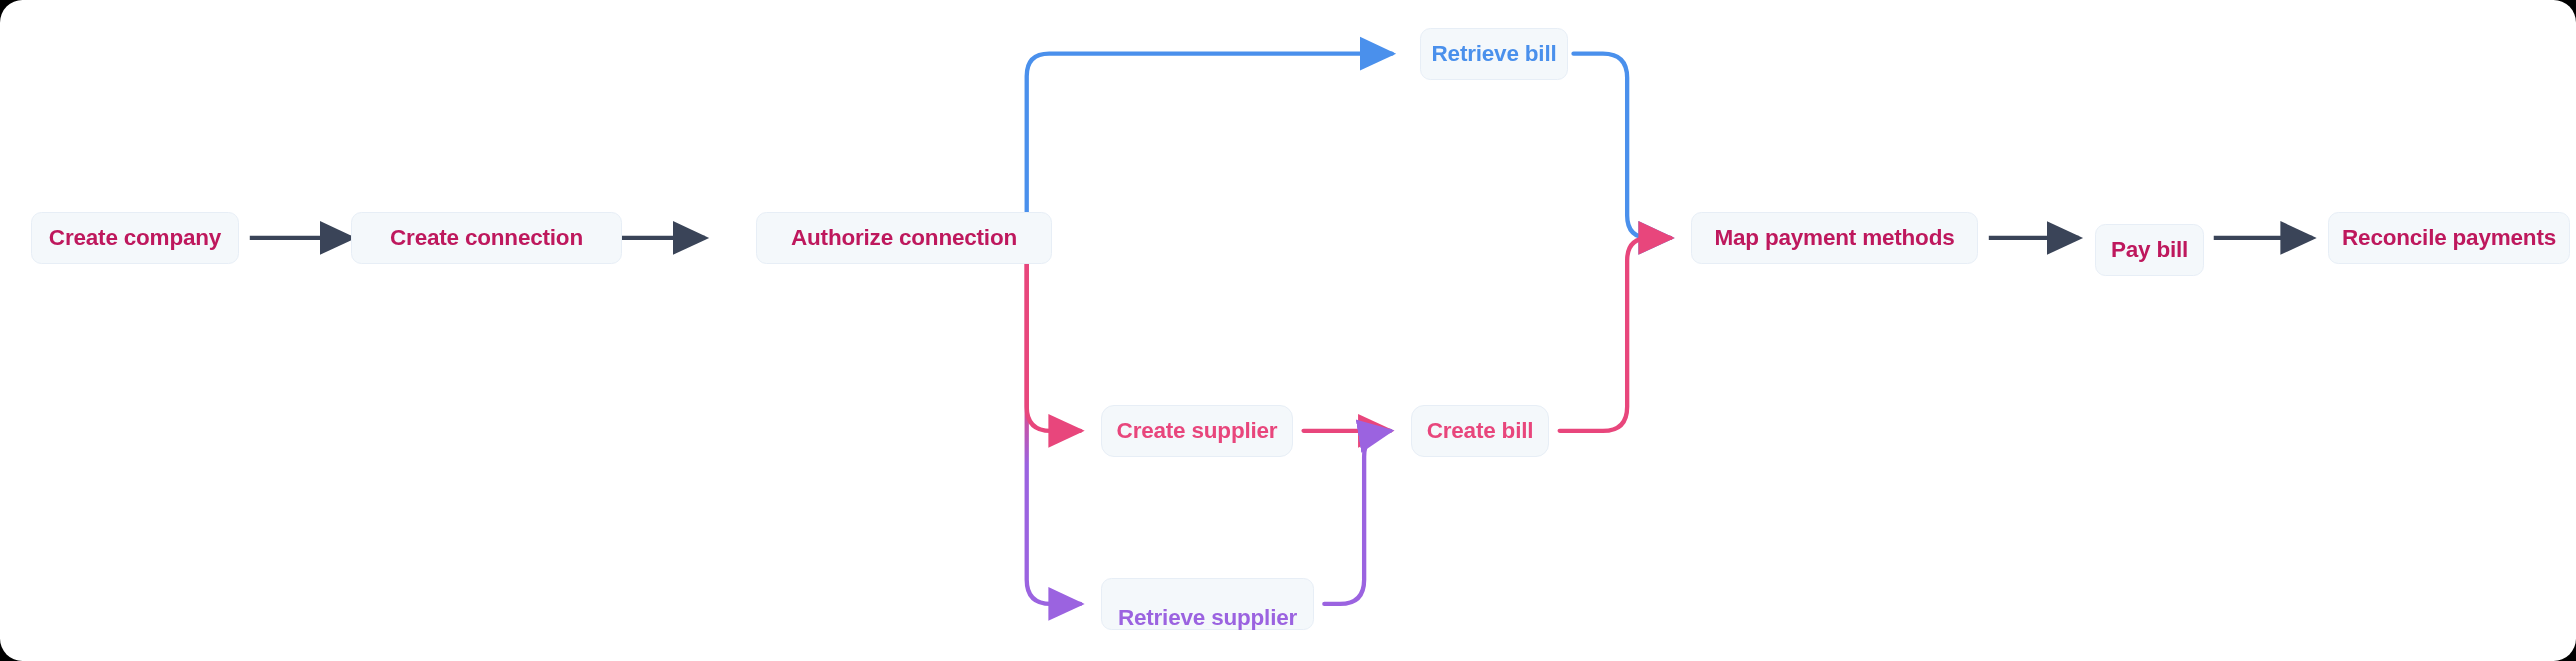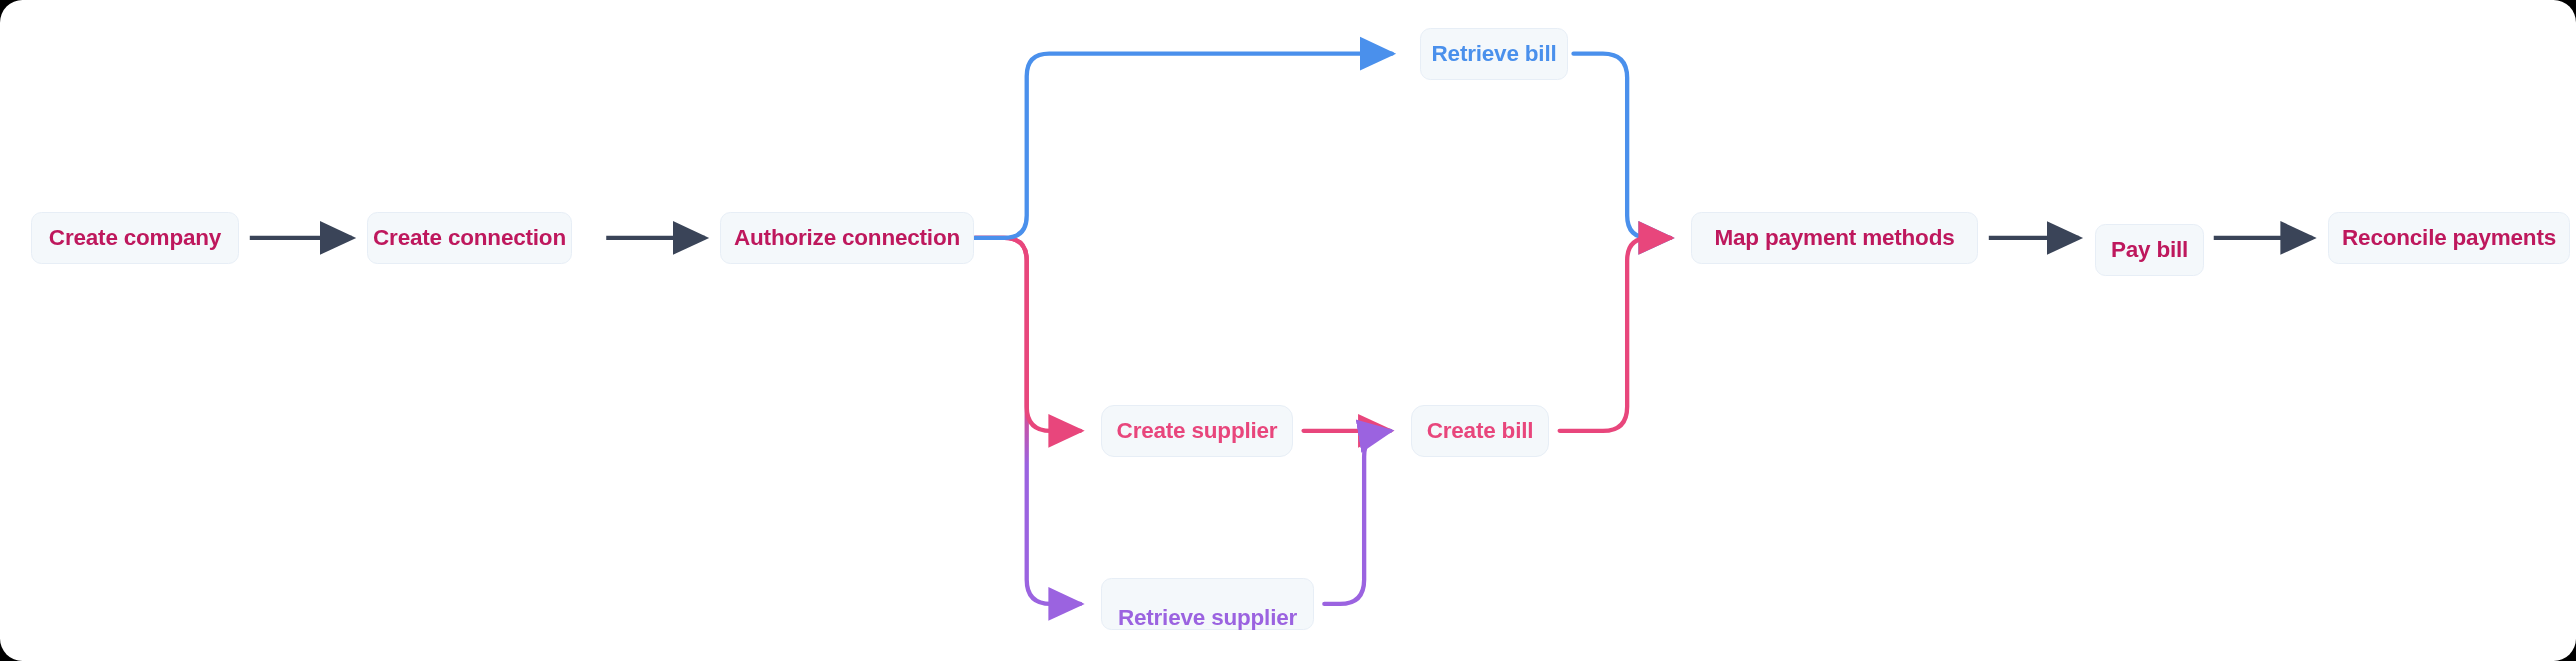--- a/index.html
+++ b/index.html
@@ -104,25 +104,25 @@
 
     <path d="M 1818 62 L 1852 62 Q 1880 62 1880 90 L 1880 249 Q 1880 275 1906 275 L 1930 275" fill="none" stroke="#4a90ec" stroke-width="5" stroke-linecap="round" marker-end="url(#ah-blue)"></path>
 
     <path d="M 1802 498 L 1852 498 Q 1880 498 1880 470 L 1880 301 Q 1880 275 1906 275 L 1930 275" fill="none" stroke="#e8467c" stroke-width="5" stroke-linecap="round" marker-end="url(#ah-pink)"></path>
   </svg>
 
   <div class="node c-dark" style="left:31px; top:212px; width:208px;">
     <span class="node-label">Create company</span>
   </div>
 
-  <div class="node c-dark" style="left:367px; top:212px; width:205px;">
+  <div class="node c-dark" style="left:351px; top:212px; width:271px;">
     <span class="node-label">Create connection</span>
   </div>
 
-  <div class="node c-dark" style="left:720px; top:212px; width:254px;">
+  <div class="node c-dark" style="left:756px; top:212px; width:296px;">
     <span class="node-label">Authorize connection</span>
   </div>
 
   <div class="node c-blue" style="left:1413px; top:28px; width:148px;margin-left:7px;">
     <span class="node-label">Retrieve bill</span>
   </div>
 
   <div class="node c-pink" style="left:1101px; top:405px; width:192px;">
     <span class="node-label">Create supplier</span>
   </div>

